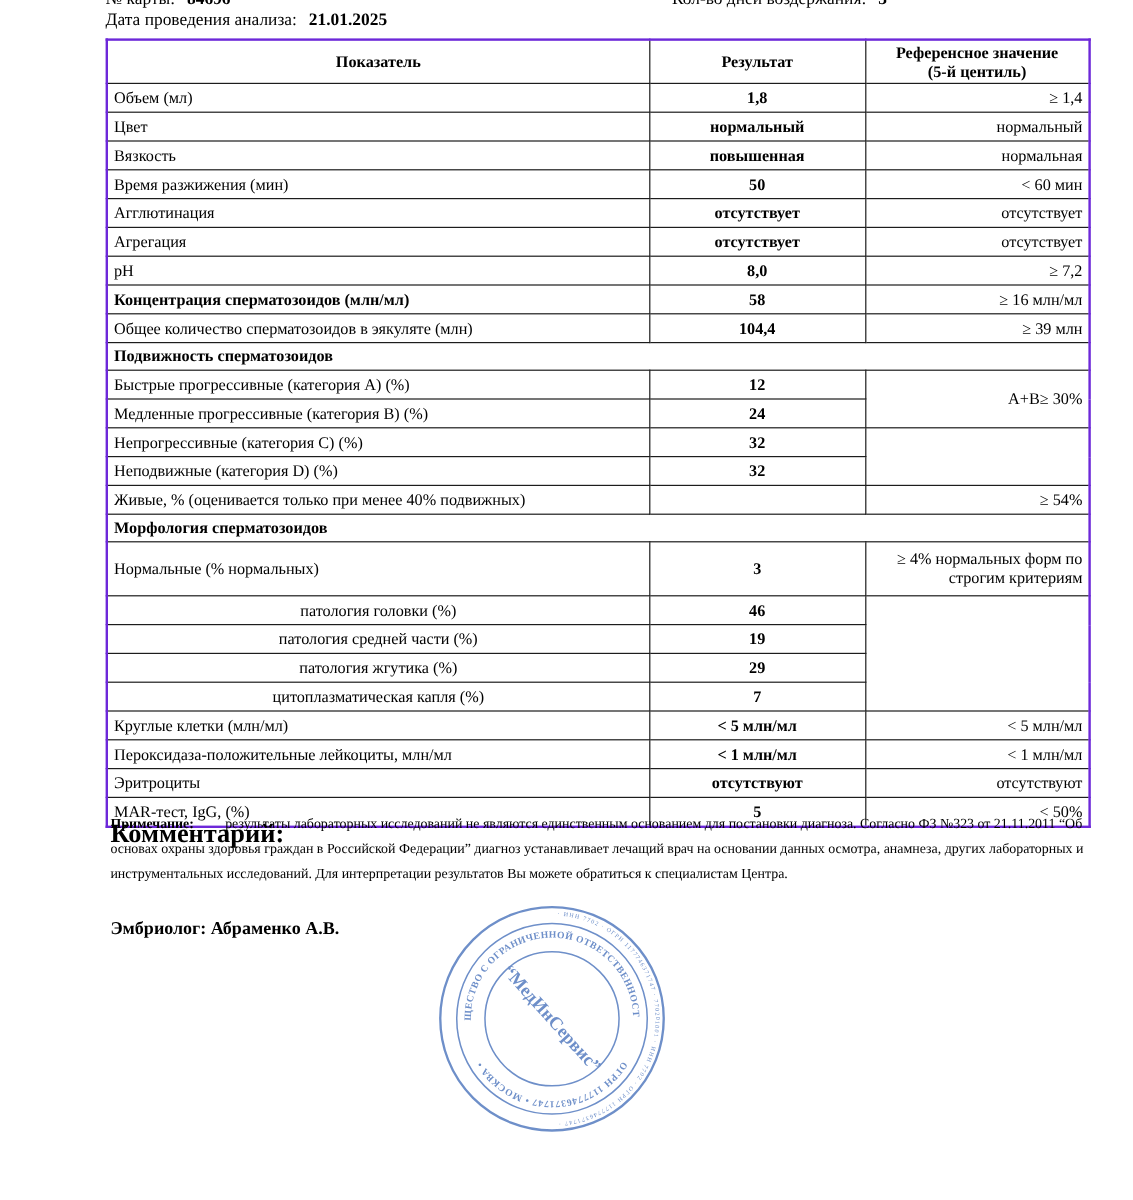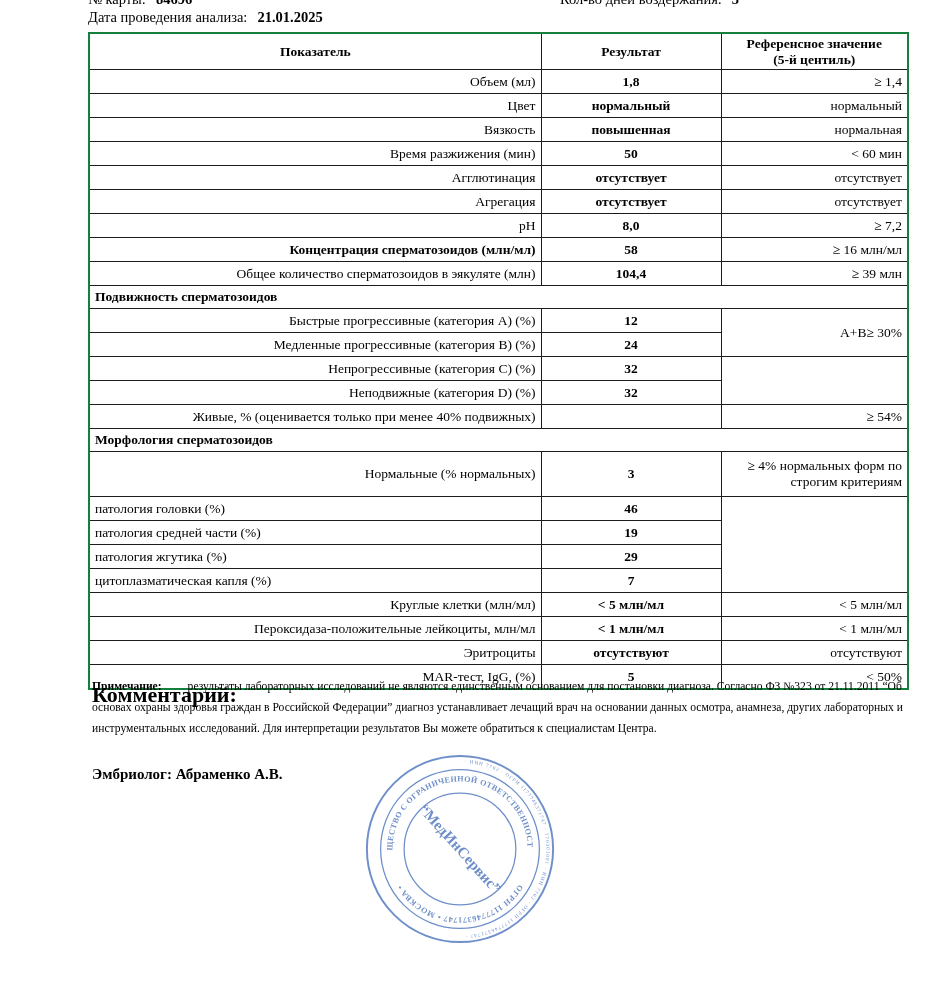--- a/index.html
+++ b/index.html
@@ -8,31 +8,31 @@
 
   
   .meta{position:absolute;font-size:14.5px;white-space:nowrap;}
   .meta .lbl{font-weight:normal;}
   .meta .val{font-weight:bold;margin-left:10px;}
   #card-line{left:88px;top:-9px;}
   #abstinence-line{left:560px;top:-9px;}
   #date-line{left:88px;top:9px;}
 
   
-  table.results{position:absolute;left:88px;top:32px;width:819px;border-collapse:collapse;table-layout:fixed;border:2px solid #15803d;}
+  table.results{position:absolute;left:88px;top:32px;width:819px;border-collapse:collapse;table-layout:fixed;border:2px solid #6d28d9;}
   table.results td, table.results th{border:1px solid #1c1c1c;font-size:13.5px;line-height:1.15;padding:1px 5px;vertical-align:middle;overflow:hidden;}
   table.results th{font-weight:bold;text-align:center;height:33px;}
   table.results td{height:21px;}
-  td.c-name{text-align:right;}
+  td.c-name{text-align:left;}
   td.c-res{text-align:center;font-weight:bold;}
   td.c-ref{text-align:right;font-weight:normal;}
   tr.bold-name td.c-name{font-weight:bold;}
   tr.section td{font-weight:bold;text-align:left;height:20px;}
   tr.tall td{height:42px;}
-  td.r{text-align:left;padding-right:7px;}
+  td.r{text-align:center;padding-right:7px;}
   .ref2{line-height:1.25;}
 
   
   #comment-heading{position:absolute;left:92px;top:682px;font-size:22px;font-weight:bold;}
   #note{position:absolute;left:92px;top:676px;width:824px;font-size:11.6px;line-height:21px;text-align:left;}
   #note .note-label{font-weight:bold;margin-right:26px;}
   #embryologist{position:absolute;left:92px;top:766px;font-size:15px;font-weight:bold;}
 
   
   #stamp{position:absolute;left:362px;top:751px;width:196px;height:196px;opacity:0.88;}

